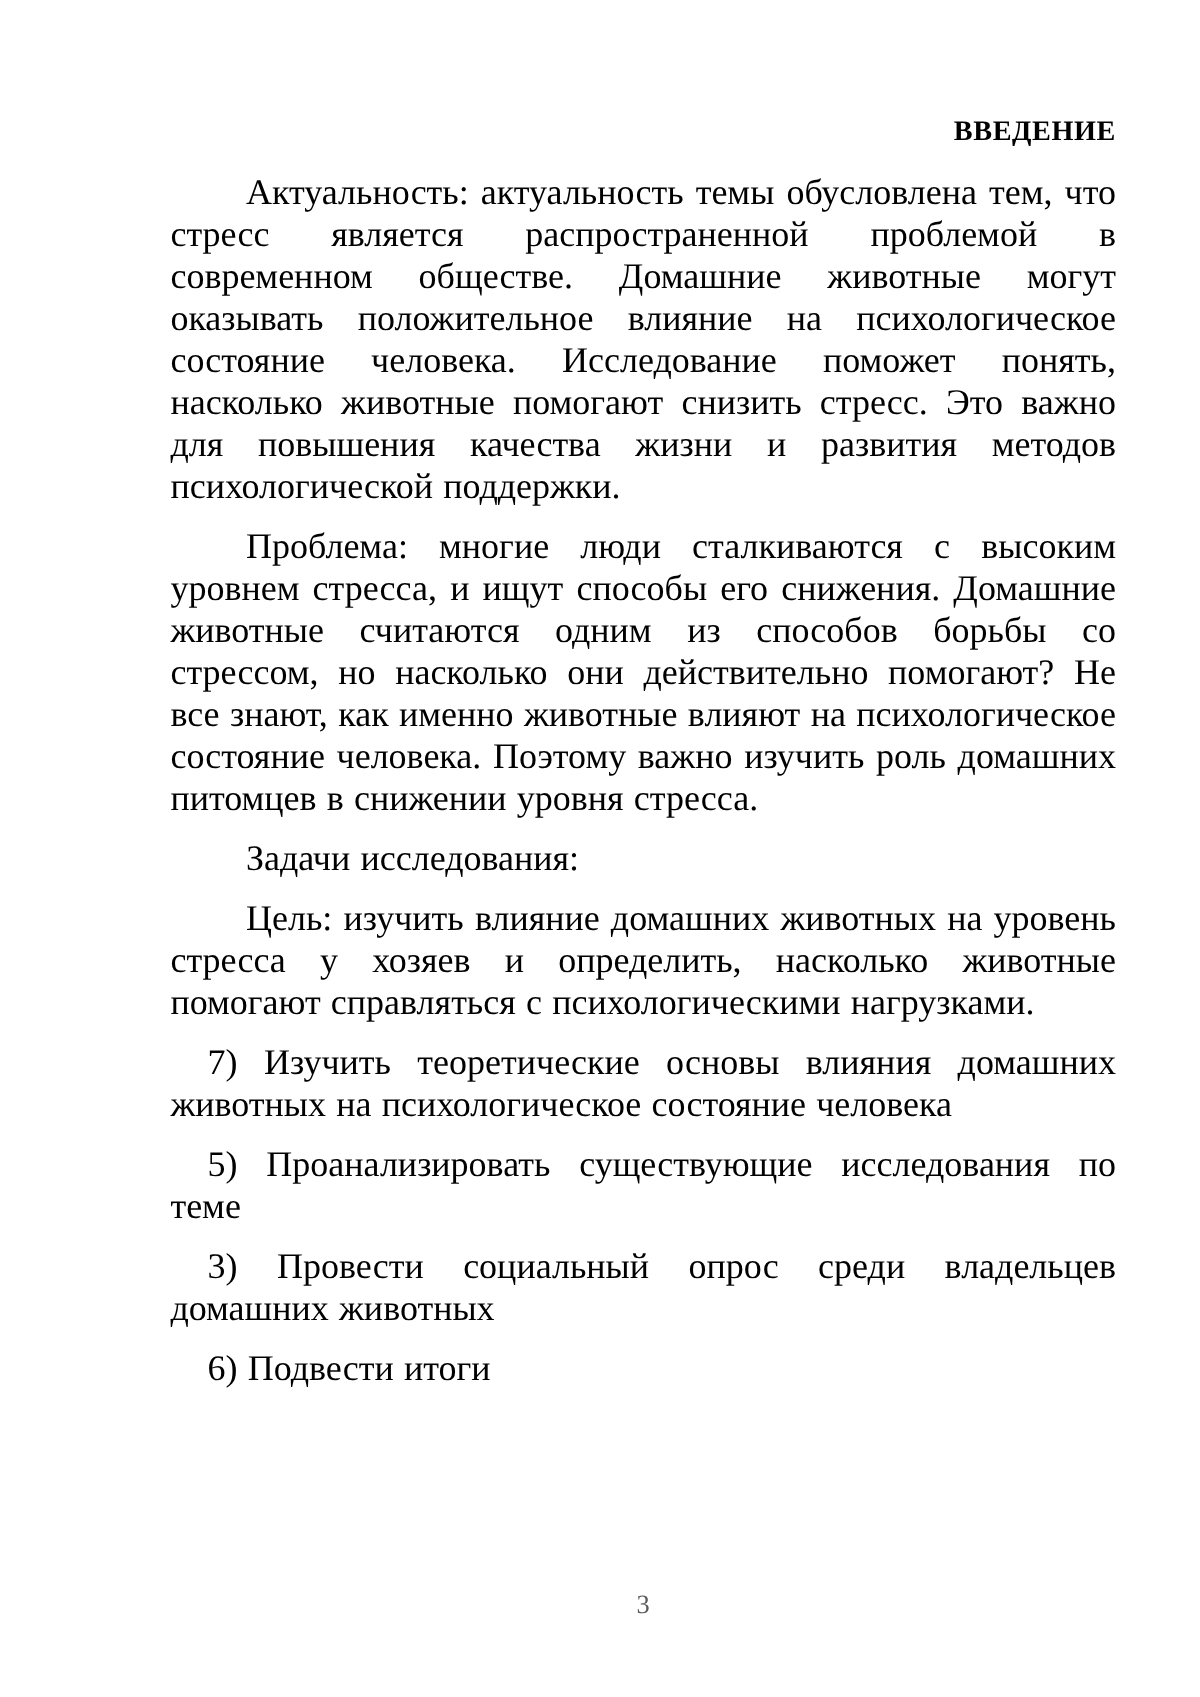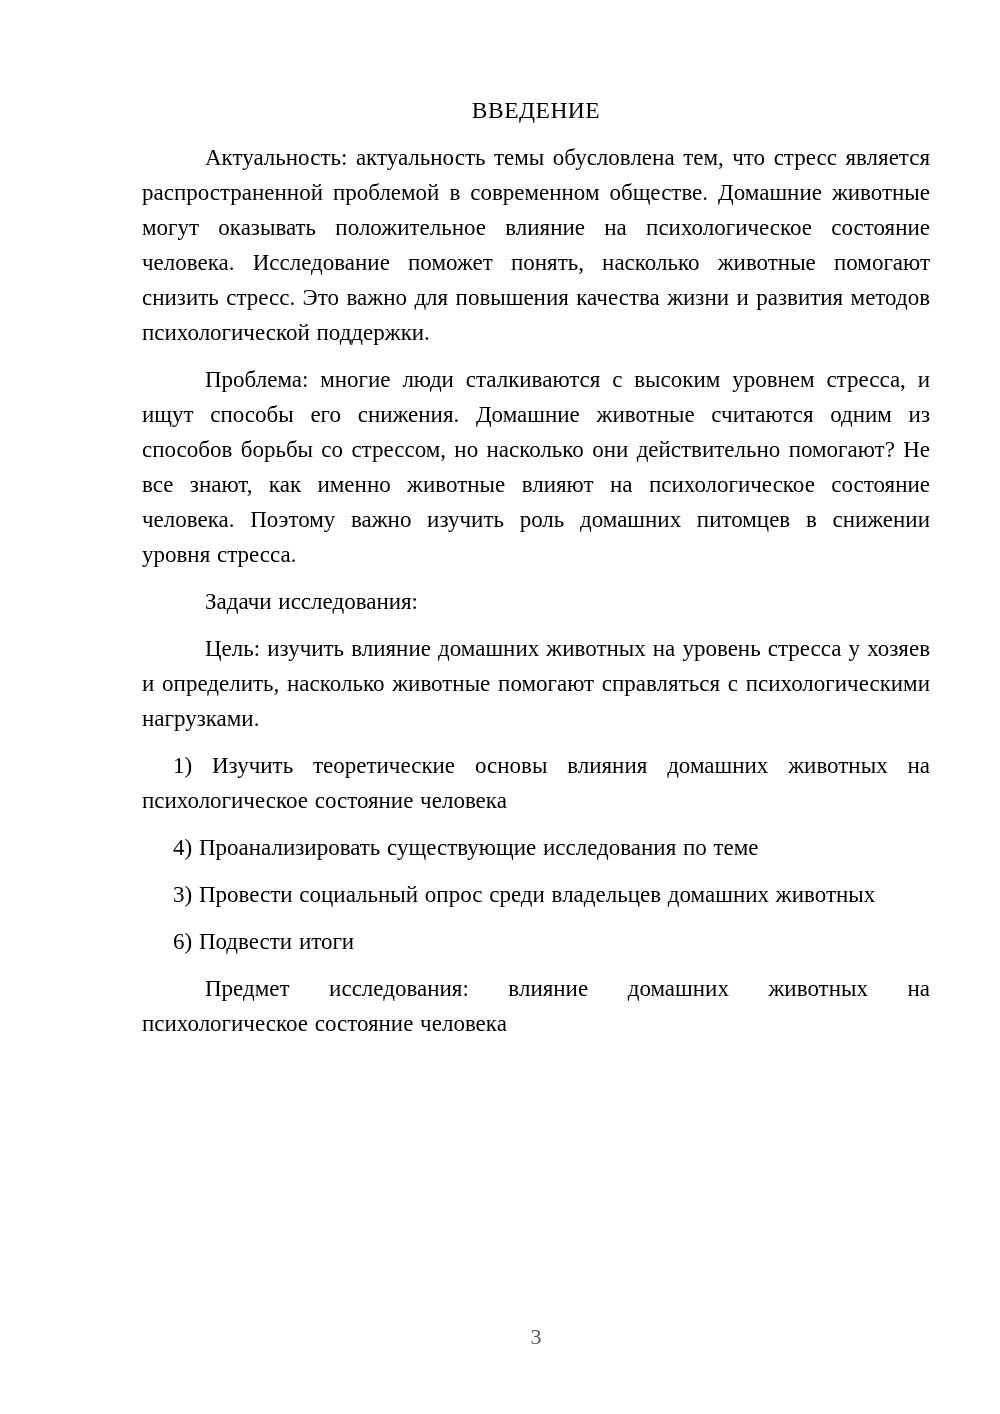--- a/index.html
+++ b/index.html
@@ -18,31 +18,31 @@
   }
   .content {
     position: absolute;
     left: 142px;
     top: 93px;
     width: 788px;
   }
   .doc-title {
     font-size: 23.5px;
     line-height: 35px;
-    font-weight: normal;
-    text-align: center;
+    font-weight: bold;
+    text-align: right;
     margin: 0 0 12px 0;
     letter-spacing: 0.5px;
   }
   p.body-par {
-    font-size: 23px;
+    font-size: 30px;
     line-height: 35px;
     text-align: justify;
     text-indent: 63px;
-    margin: 0 0 12px 0;
+    margin: 15px 0 12px 0;
     word-spacing: 1px;
   }
   p.task-par {
     text-indent: 31px;
   }
   .page-number {
     position: absolute;
     left: 142px;
     top: 1322px;
     width: 788px;
@@ -61,29 +61,28 @@
     <h1 class="doc-title">ВВЕДЕНИЕ</h1>
 
     <p class="body-par">Актуальность: актуальность темы обусловлена тем, что стресс является распространенной проблемой в современном обществе. Домашние животные могут оказывать положительное влияние на психологическое состояние человека. Исследование поможет понять, насколько животные помогают снизить стресс. Это важно для повышения качества жизни и развития методов психологической поддержки.</p>
 
     <p class="body-par">Проблема: многие люди сталкиваются с высоким уровнем стресса, и ищут способы его снижения. Домашние животные считаются одним из способов борьбы со стрессом, но насколько они действительно помогают? Не все знают, как именно животные влияют на психологическое состояние человека. Поэтому важно изучить роль домашних питомцев в снижении уровня стресса.</p>
 
     <p class="body-par">Задачи исследования:</p>
 
     <p class="body-par">Цель: изучить влияние домашних животных на уровень стресса у хозяев и определить, насколько животные помогают справляться с психологическими нагрузками.</p>
 
-    <p class="body-par task-par">1) Изучить теоретические основы влияния домашних животных на психологическое состояние человека</p>
+    <p class="body-par task-par">7) Изучить теоретические основы влияния домашних животных на психологическое состояние человека</p>
 
-    <p class="body-par task-par">4) Проанализировать существующие исследования по теме</p>
+    <p class="body-par task-par">5) Проанализировать существующие исследования по теме</p>
 
     <p class="body-par task-par">3) Провести социальный опрос среди владельцев домашних животных</p>
 
 
     <p class="body-par task-par">6) Подвести итоги</p>
 
 
-    <p class="body-par">Предмет исследования: влияние домашних животных на психологическое состояние человека</p>
 
 
   </div>
 
   <div class="page-number">3</div>
 </div>
 
 </body></html>

